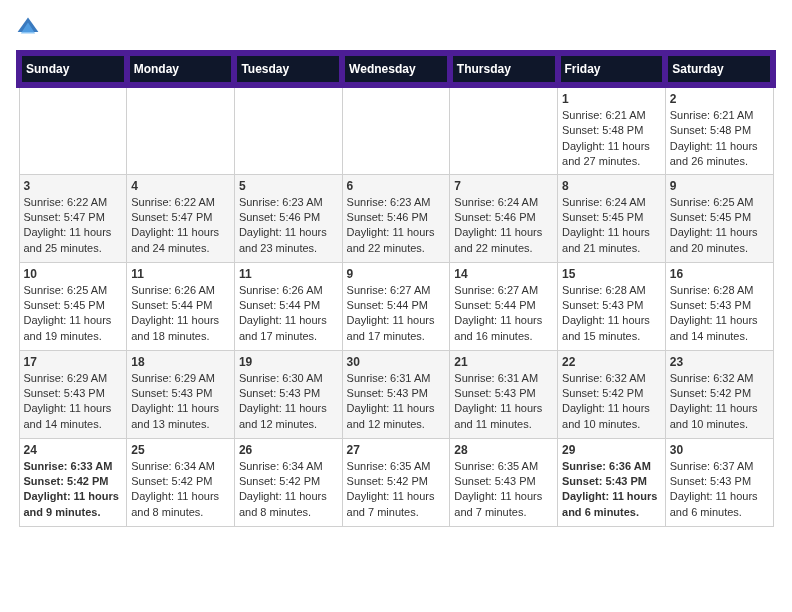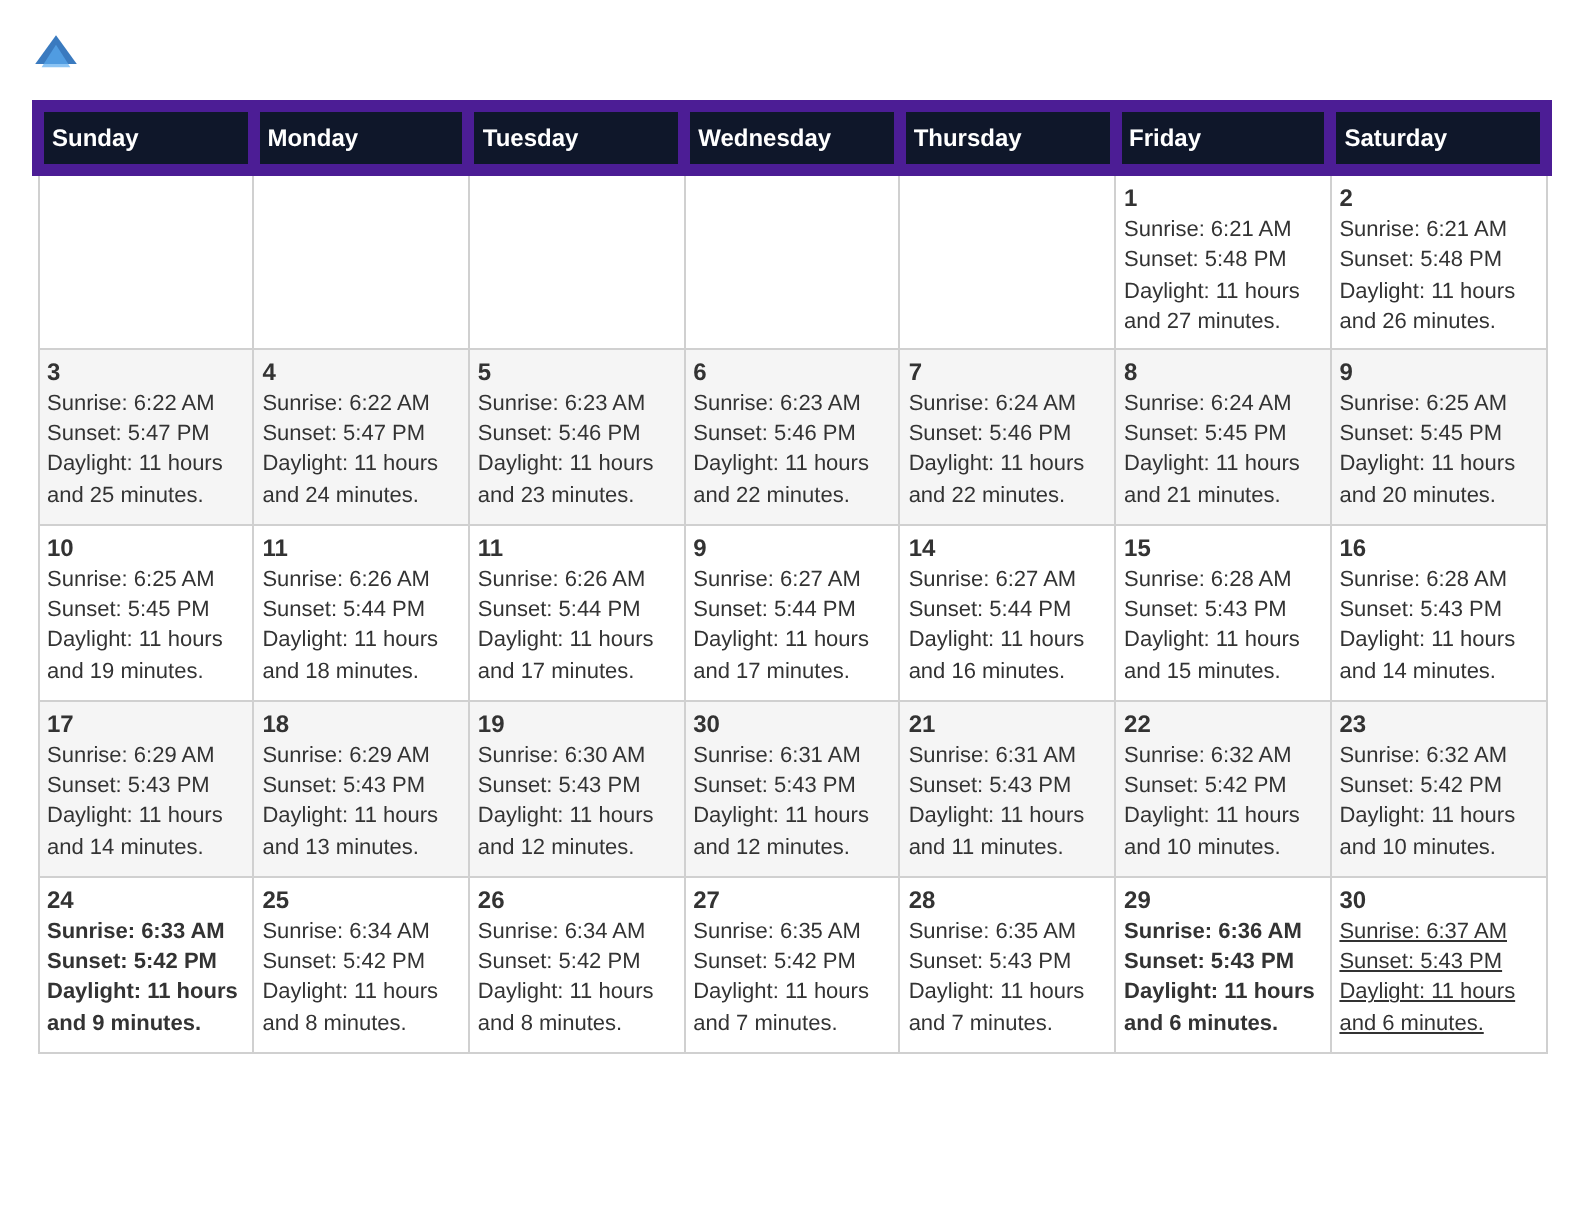--- a/index.html
+++ b/index.html
@@ -323,20 +323,20 @@
         </td>
         <td>
           <span class="day-number">29</span>
           <div class="day-info" style="white-space: pre-line; font-weight: bold;">Sunrise: 6:36 AM
 Sunset: 5:43 PM
 Daylight: 11 hours
 and 6 minutes.</div>
         </td>
         <td>
           <span class="day-number">30</span>
-          <div class="day-info" style="white-space: pre-line; text-decoration: underline;">Sunrise: 6:37 AM
+          <div class="day-info" style="white-space: pre-line;">Sunrise: 6:37 AM
 Sunset: 5:43 PM
 Daylight: 11 hours
 and 6 minutes.</div>
         </td>
       </tr>
     </tbody>
 </table>
 
 </body></html>

